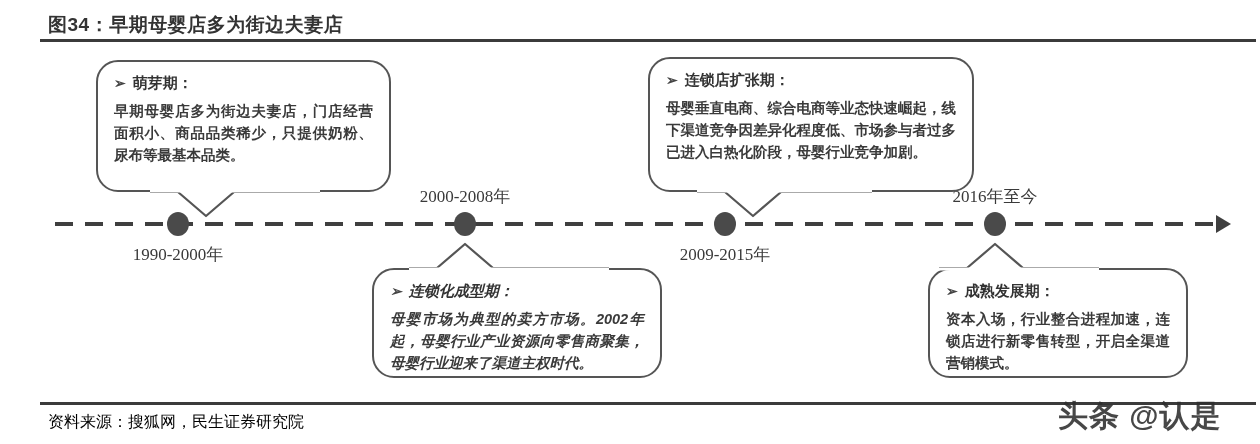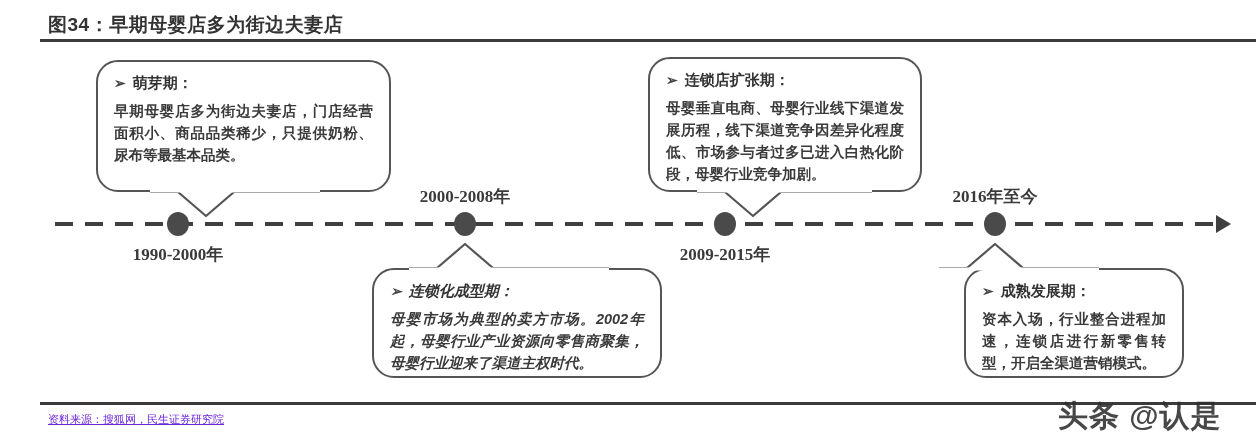--- a/index.html
+++ b/index.html
@@ -42,24 +42,23 @@
     left: 40px;
     top: 402px;
     width: 1216px;
     height: 3px;
     background: #3b3b3b;
   }
   .fig-source {
     position: absolute;
     left: 48px;
     top: 412px;
-    font-size: 11px;
-    color: #6d28d9;
-    white-space: nowrap;
-    text-decoration: underline;
+    font-size: 16px;
+    color: #000000;
+    white-space: nowrap;
   }
 
   
   .axis-line {
     position: absolute;
     left: 55px;
     top: 222px;
     width: 1170px;
     height: 4px;
     background-image: linear-gradient(to right, #3f3f3f 0 18px, rgba(255,255,255,0) 18px 30px);
@@ -82,21 +81,21 @@
     height: 24px;
     border-radius: 50%;
     background: #4a4a4a;
     transform: translate(-50%, -50%);
     top: 224px;
   }
   .node-label {
     position: absolute;
     font-family: "Liberation Serif", serif;
     font-size: 17px;
-    font-weight: bold;
+    font-weight: normal;
     color: #3a3a3a;
     white-space: nowrap;
     transform: translateX(-50%);
   }
   .node-label.below { top: 243px; }
   .node-label.above { top: 185px; }
 
   
   .callout {
     position: absolute;
@@ -177,34 +176,34 @@
     </div>
     <div class="c-body">母婴市场为典型的卖方市场。2002年起，母婴行业产业资源向零售商聚集，母婴行业迎来了渠道主权时代。</div>
   </div>
   <div class="tail" style="left:409px; top:242px;">
     <svg width="200" height="28" viewBox="0 0 200 28">
       <path d="M0 26 L28 26 L56 2 L84 26 L200 26" fill="#ffffff" stroke="#555555" stroke-width="2.2" stroke-linejoin="round"></path>
       <rect x="0" y="25.5" width="200" height="3" fill="#ffffff"></rect>
     </svg>
   </div>
 
-  <div class="callout" style="left:648px; top:57px; width:274px; height:135px;">
+  <div class="callout" style="left:648px; top:57px; width:326px; height:135px;">
     <div class="c-head">
       <span class="bullet">➢</span><span>连锁店扩张期：</span>
     </div>
-    <div class="c-body">母婴垂直电商、母婴行业线下渠道发展历程，线下渠道竞争因差异化程度低、市场参与者过多已进入白热化阶段，母婴行业竞争加剧。</div>
+    <div class="c-body">母婴垂直电商、综合电商等业态快速崛起，线下渠道竞争因差异化程度低、市场参与者过多已进入白热化阶段，母婴行业竞争加剧。</div>
   </div>
   <div class="tail" style="left:697px; top:190px;">
     <svg width="175" height="28" viewBox="0 0 175 28">
       <path d="M0 2 L28 2 L56 26 L84 2 L175 2" fill="#ffffff" stroke="#555555" stroke-width="2.2" stroke-linejoin="round"></path>
       <rect x="0" y="0" width="175" height="2.5" fill="#ffffff"></rect>
     </svg>
   </div>
 
-  <div class="callout" style="left:928px; top:268px; width:220px; height:110px;margin-left:36px;">
+  <div class="callout" style="left:928px; top:268px; width:260px; height:110px;">
     <div class="c-head">
       <span class="bullet">➢</span><span>成熟发展期：</span>
     </div>
     <div class="c-body">资本入场，行业整合进程加速，连锁店进行新零售转型，开启全渠道营销模式。</div>
   </div>
   <div class="tail" style="left:939px; top:242px;">
     <svg width="160" height="28" viewBox="0 0 160 28">
       <path d="M0 26 L28 26 L56 2 L84 26 L160 26" fill="#ffffff" stroke="#555555" stroke-width="2.2" stroke-linejoin="round"></path>
       <rect x="0" y="25.5" width="160" height="3" fill="#ffffff"></rect>
     </svg>

